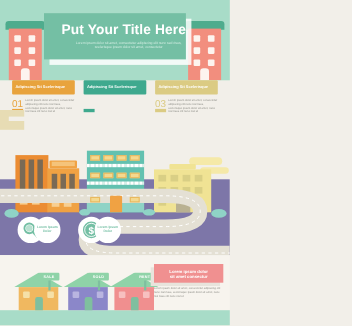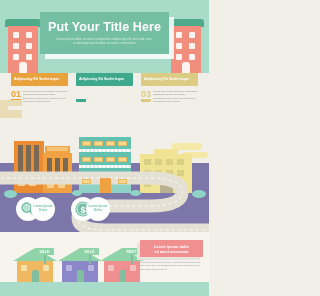--- a/index.html
+++ b/index.html
@@ -31,21 +31,21 @@
   .hb-win {
     position:absolute; width:6px; height:6px; background:#fdf4ef; border-radius:1px;
   }
   .hb-door {
     position:absolute; bottom:0; left:11px; width:8px; height:11px;
     background:#fdf4ef; border-radius:3px 3px 0 0;
   }
   .title-card {
     position:absolute; left:40px; top:12px; width:129px; height:42px;
     background:#74bfa4; z-index:3;
-    display:flex; flex-direction:column; align-items:center; justify-content:center;
+    display:flex; flex-direction:column; align-items:flex-end; justify-content:center;
   }
   .title-card-shadow {
     position:absolute; left:45px; top:17px; width:129px; height:42px;
     background:#ffffff; z-index:2; opacity:.85;
   }
   .title-text {
     color:#ffffff; font-size:12.5px; font-weight:bold; letter-spacing:.1px;
     text-align:center; line-height:13px;
   }
   .title-sub {
@@ -60,21 +60,21 @@
   }
   .col { width:57px; position:relative; }
   .col-head {
     height:13px; border-radius:1px; padding:2px 3px;
     display:flex; align-items:center;
   }
   .col-head span {
     color:#ffffff; font-size:3.6px; font-weight:bold; line-height:4.6px;
   }
   .col-body { display:flex; margin-top:4px; gap:2px; }
-  .col-num { font-size:9px; font-weight:bold; line-height:9px; flex:0 0 auto; }
+  .col-num { font-size:9px; font-weight:normal; line-height:9px; flex:0 0 auto; }
   .col-text { font-size:2.5px; line-height:3.4px; color:#8c8c86; flex:1; }
   .col-bar { position:absolute; left:0; top:26px; width:10px; height:3px; }
 
   
   .deco-tan {
     position:absolute; left:0; top:100px; width:22px; height:18px;
     background:#e7dcb4;
   }
   .deco-tan2 {
     position:absolute; left:8px; top:106px; width:16px; height:4px;

